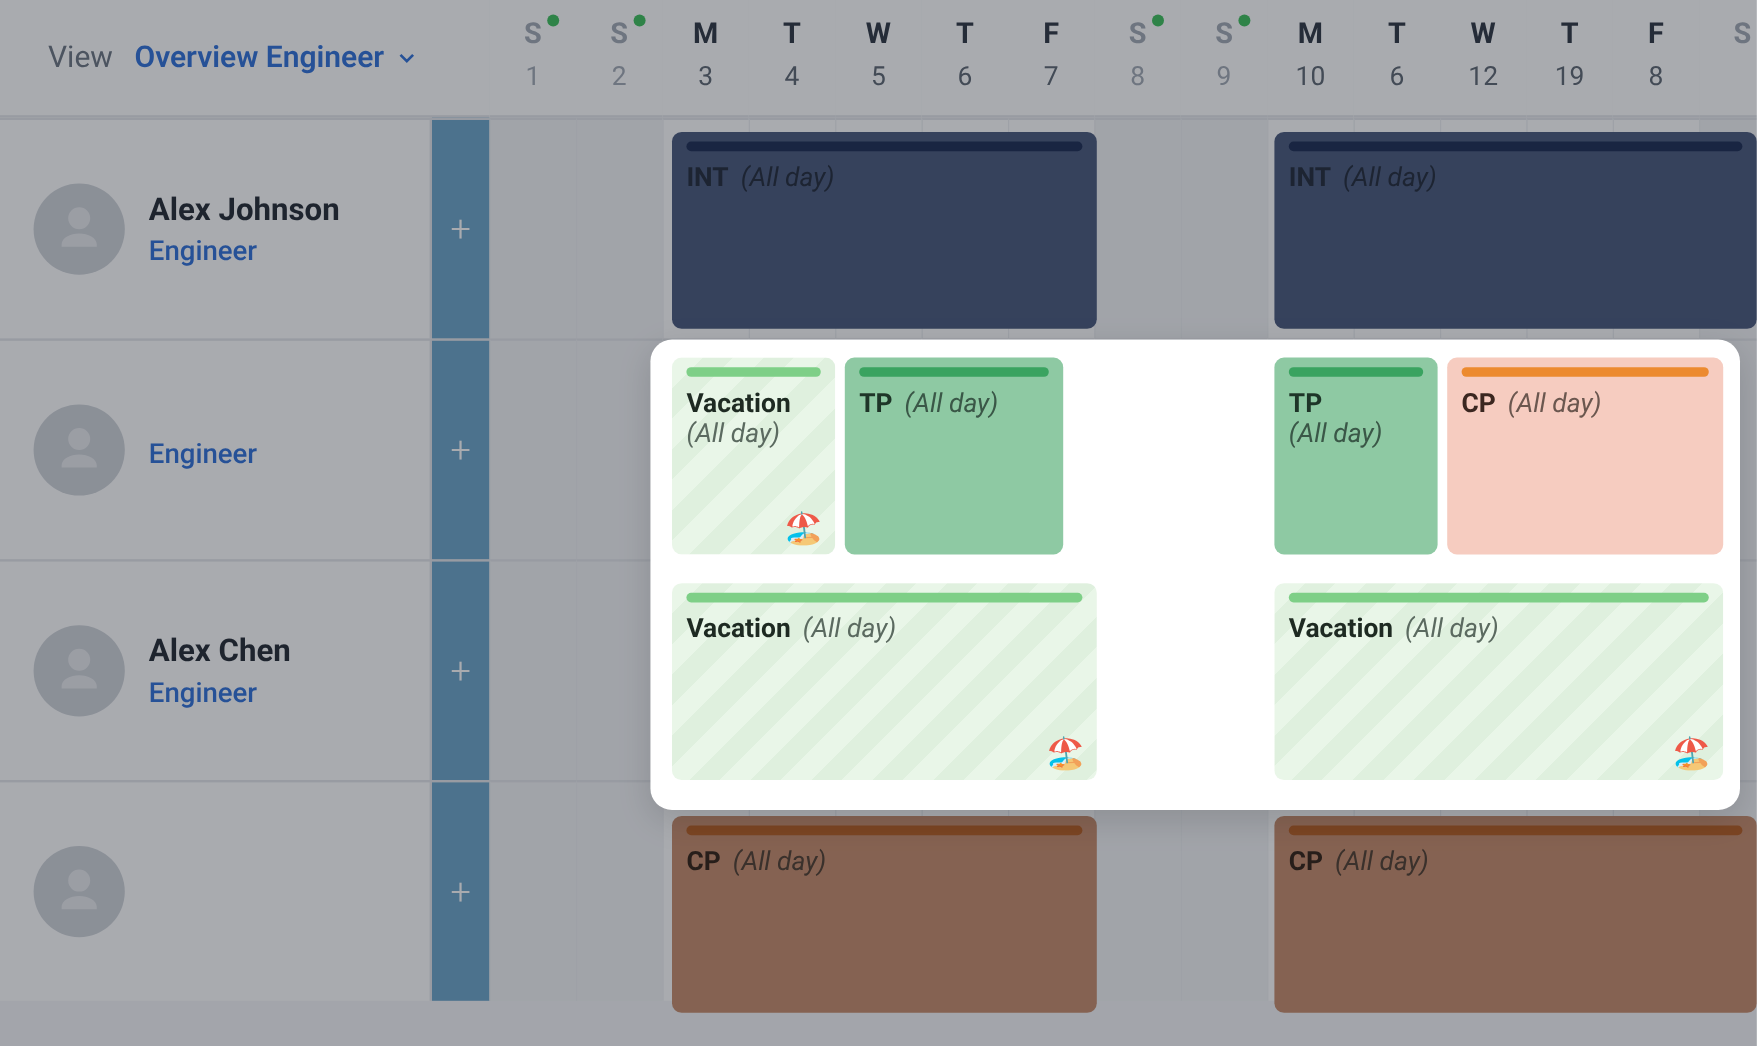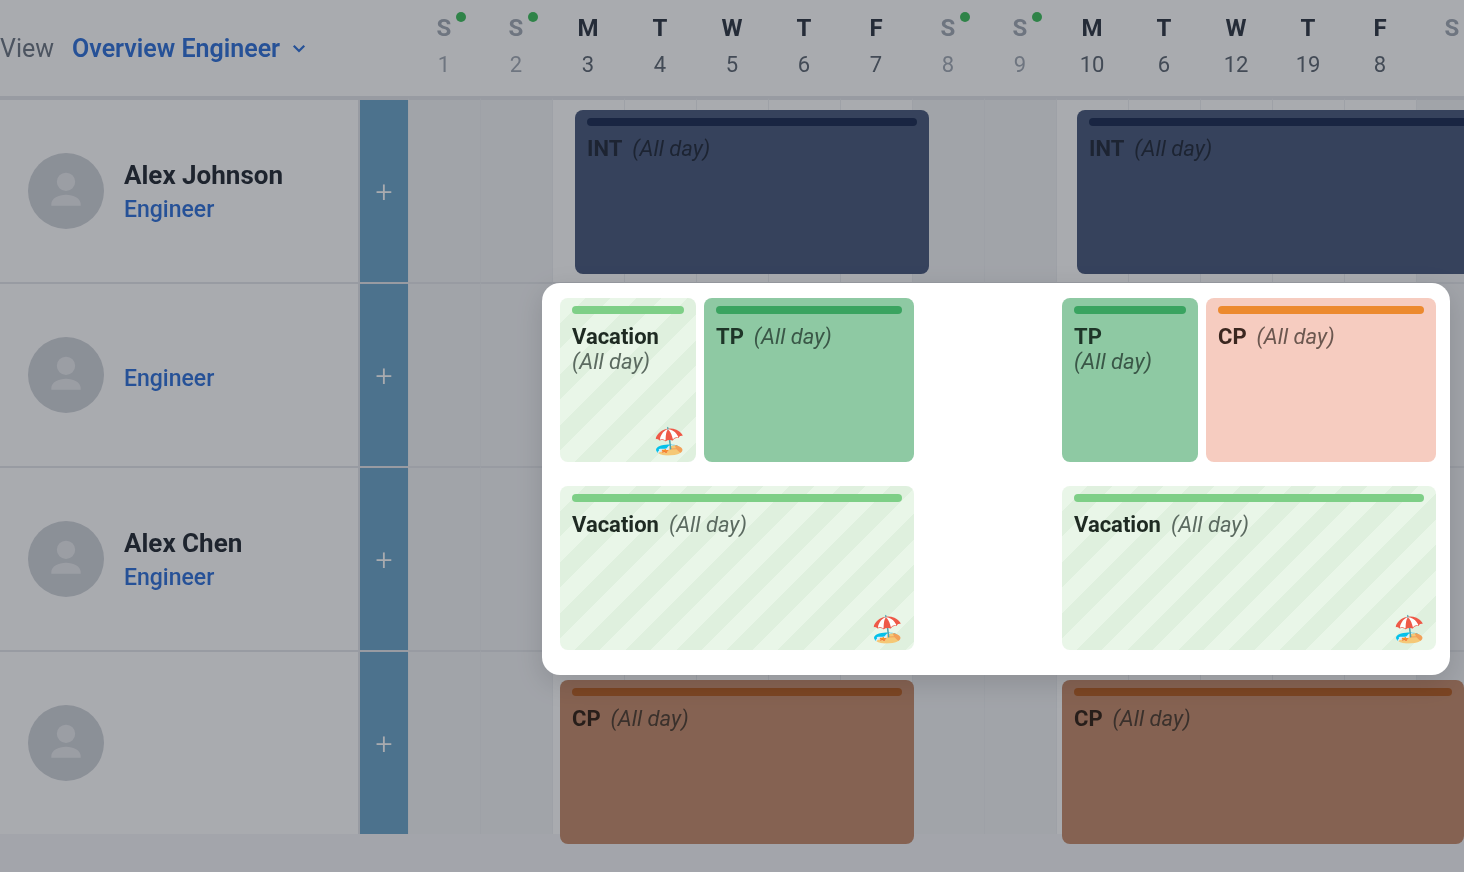--- a/index.html
+++ b/index.html
@@ -18,20 +18,21 @@
     position: absolute;
     inset: 0;
   }
 
   
   .header-left {
     grid-column: 1 / span 2;
     grid-row: 1;
     display: flex;
     align-items: center;
+    padding-left: 40px;
     gap: 18px;
     border-bottom: 2px solid #e4e6ea;
     background: #fff;
   }
   .view-label { color: #6a7380; font-size: 25px; font-weight: 400; }
   .view-picker { display: flex; align-items: center; gap: 10px; color: #2d6fd9; font-size: 25px; font-weight: 600; cursor: pointer; }
   .chevron-down { width: 18px; height: 18px; }
   .chevron-down polyline { fill: none; stroke: #2d6fd9; stroke-width: 3; }
 
   .day-head {
@@ -90,21 +91,21 @@
     padding: 8px 12px 6px;
     pointer-events: auto;
     overflow: hidden;
   }
   .event .bar { height: 8px; border-radius: 4px; margin-bottom: 10px; }
   .event .label { font-size: 22px; font-weight: 700; display: inline; }
   .event .dur { font-size: 22px; font-style: italic; color: #556070; font-weight: 400; margin-left: 6px; display: inline; }
   .event .emoji { position: absolute; right: 10px; bottom: 6px; font-size: 26px; }
 
   
-  .ev-int   { background: #46567a; margin-left: 15px; }               .ev-int .bar { background: #17284f; }   .ev-int .label, .ev-int .dur { color: #1d2636; }
+  .ev-int   { background: #46567a; }               .ev-int .bar { background: #17284f; }   .ev-int .label, .ev-int .dur { color: #1d2636; }
   .ev-vac-s { background: #e9f6e8; }               .ev-vac-s .bar { background: #7ecf87; } .ev-vac-s .label { color: #1e2a22; } .ev-vac-s .dur { color: #5b6a60; }
   .ev-tp    { background: #8ec9a3; }               .ev-tp .bar { background: #3aa360; }    .ev-tp .label { color: #1e3528; } .ev-tp .dur { color: #3a5747; }
   .ev-cp-o  { background: #f6ccc0; }               .ev-cp-o .bar { background: #ec8a2f; }  .ev-cp-o .label { color: #3b2720; } .ev-cp-o .dur { color: #6b574f; }
   .ev-cp-b  { background: #c68a69; }               .ev-cp-b .bar { background: #b55a1d; }  .ev-cp-b .label { color: #2e1c10; } .ev-cp-b .dur { color: #4d3a2c; }
 
   
   .striped {
     background-image: repeating-linear-gradient(135deg, #e9f6e8 0 18px, #dff0de 18px 36px);
   }
 
@@ -340,21 +341,21 @@
     <span class="dur">(All day)</span>
   </div>
 
   <div class="event ev-vac-s striped" style="left:560px; top:298px; width:136px; height:164px; z-index:20;">
     <div class="bar"></div>
     <span class="label">Vacation</span>
     <span class="dur" style="display:block;margin-left:0">(All day)</span>
     <span class="emoji">🏖️</span>
   </div>
 
-  <div class="event ev-tp" style="left:704px; top:298px; width:210px; height:164px; z-index:20;">
+  <div class="event ev-tp" style="left:704px; top:298px; width:182px; height:164px; z-index:20;">
     <div class="bar"></div>
     <span class="label">TP</span>
     <span class="dur">(All day)</span>
   </div>
 
   <div class="event ev-tp" style="left:1062px; top:298px; width:136px; height:164px; z-index:20;">
     <div class="bar"></div>
     <span class="label">TP</span>
     <span class="dur" style="display:block;margin-left:0">(All day)</span>
   </div>

